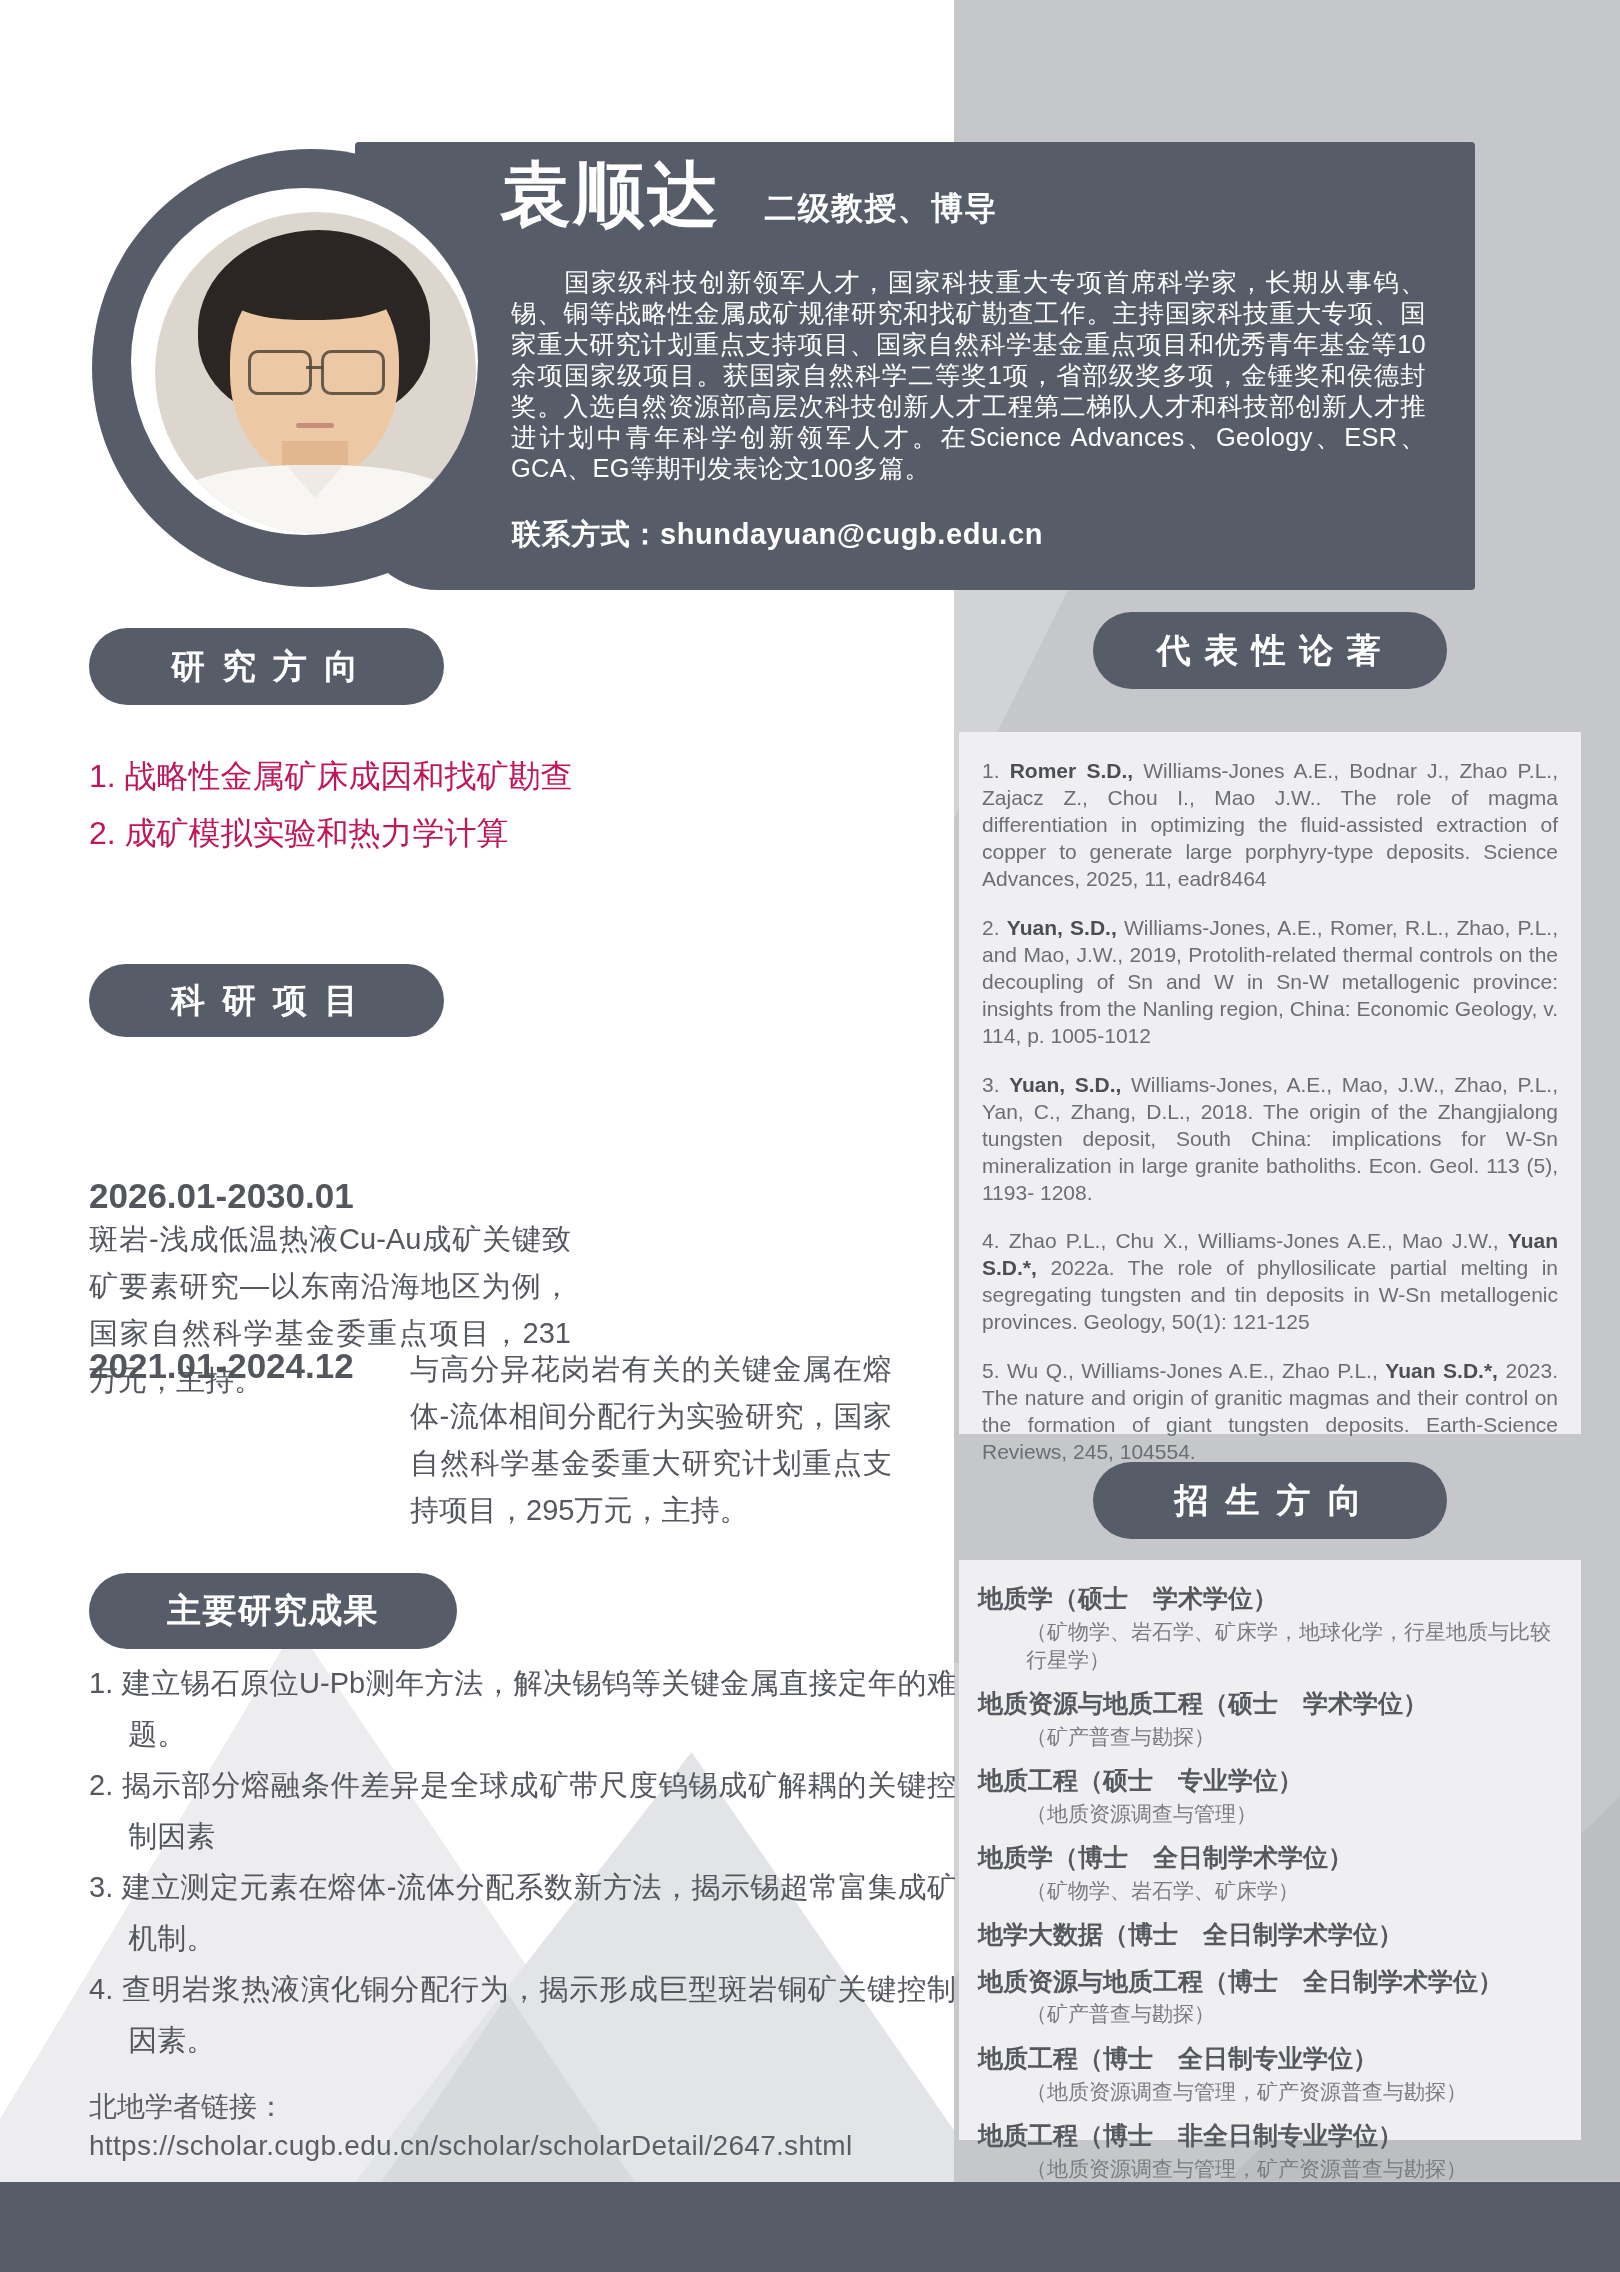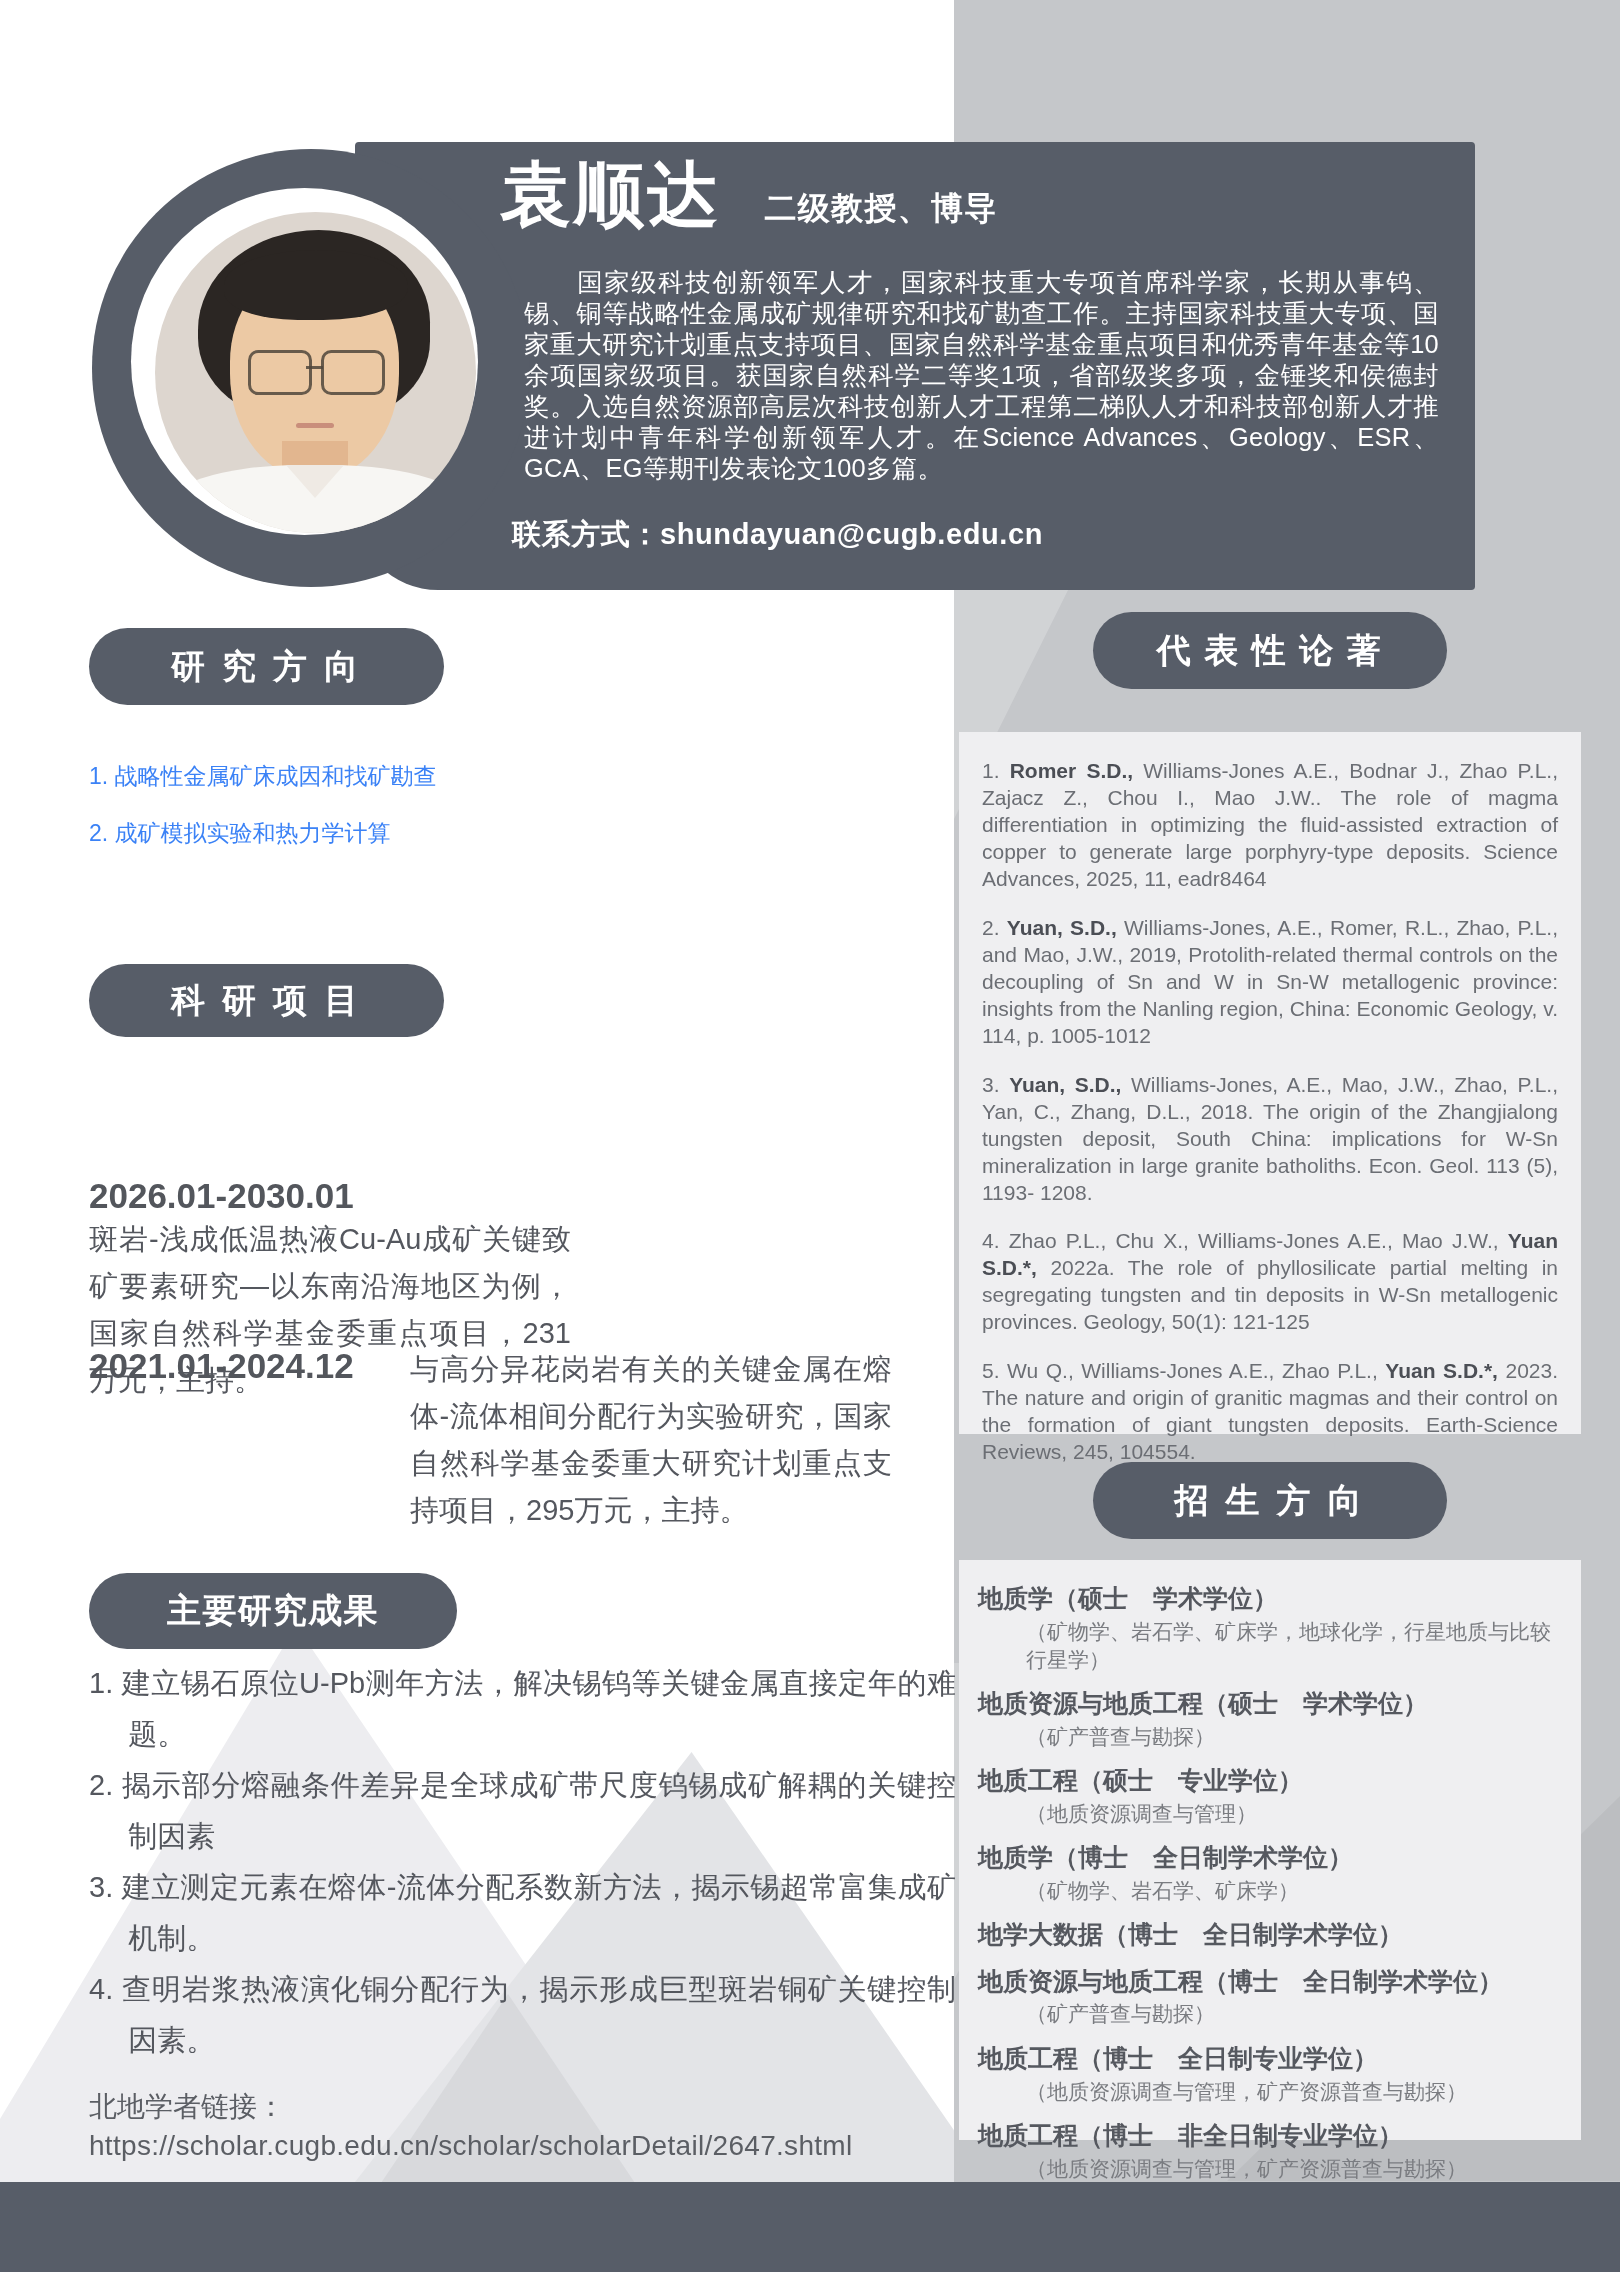--- a/index.html
+++ b/index.html
@@ -32,33 +32,33 @@
   .photo .shirt{position:absolute;left:5.1px;top:253px;width:311px;height:102px;background:#f7f6f3;border-radius:45% 45% 0 0;}
   .photo .collar{position:absolute;left:131px;top:253px;width:58px;height:33px;background:#efeae4;clip-path:polygon(0 0,50% 100%,100% 0);}
   .photo .lens{position:absolute;top:138px;width:58px;height:39px;border:3.2px solid rgba(80,70,60,0.85);border-radius:10.2px;}
   .photo .lens.l{left:93px;} .photo .lens.r{left:166px;}
   .photo .bridge{position:absolute;left:151px;top:154px;width:16.5px;height:3.2px;background:rgba(80,70,60,0.85);}
   .photo .mouth{position:absolute;left:141px;top:211px;width:38px;height:5.1px;background:#c98e7b;border-radius:3.8px;}
 
   .name-row{position:absolute;left:500px;top:159px;display:flex;align-items:baseline;gap:44px;color:#fff;}
   .name{font-size:71px;font-weight:600;letter-spacing:2.5px;line-height:1;}
   .degree{font-size:32px;font-weight:600;letter-spacing:1.3px;}
-  .bio{position:absolute;left:524px;top:267px;width:915px;color:#ffffff;font-size:25.4px;line-height:31px;text-align:justify;text-indent:2.1em;letter-spacing:0.3px;}
+  .bio{position:absolute;left:511px;top:267px;width:915px;color:#ffffff;font-size:25.4px;line-height:31px;text-align:justify;text-indent:2.1em;letter-spacing:0.3px;}
   .contact{position:absolute;left:512px;top:515px;color:#ffffff;font-size:29px;font-weight:700;letter-spacing:0.6px;}
 
   
   .badge{position:absolute;background:#575d68;color:#ffffff;display:flex;align-items:center;justify-content:center;border-radius:44px;font-size:34px;font-weight:600;white-space:nowrap;}
   .badge-directions{left:89px;top:628px;width:355px;height:77px;letter-spacing:3.8px;}
   .badge-projects{left:89px;top:964px;width:355px;height:73px;letter-spacing:3.8px;}
   .badge-achievements{left:89px;top:1573px;width:368px;height:76px;letter-spacing:1.3px;}
   .badge-publications{left:1093px;top:612px;width:354px;height:77px;letter-spacing:2.5px;font-family:Liberation Serif, serif;}
   .badge-enrollment{left:1093px;top:1462px;width:354px;height:77px;letter-spacing:3.8px;}
 
   
-  .directions-list{position:absolute;left:89px;top:748px;width:863px;color:#3b82f6;font-size:23px;line-height:57px;}
+  .directions-list{position:absolute;left:89px;top:748px;width:863px;color:#be185d;font-size:32px;line-height:57px;}
   .project-row{position:absolute;display:flex;align-items:flex-start;}
   .project-row1{left:89px;top:1176px;flex-direction:column;}
   .project-row2{left:89px;top:1346px;}
   .project-period{width:321px;font-size:35px;font-weight:700;color:#53565c;letter-spacing:0;}
   .project-desc{width:482px;font-size:29px;line-height:47px;color:#54575e;text-align:justify;}
   .achievements-list{position:absolute;left:89px;top:1658px;width:867px;color:#54575e;font-size:29px;line-height:51px;}
   .achievement-item{padding-left:1.35em;text-indent:-1.35em;text-align:justify;}
   .scholar{position:absolute;left:89px;top:2087px;width:876px;color:#5b5e64;}
   .scholar-label{font-size:28px;line-height:39px;}
   .scholar-url{font-size:28px;line-height:39px;letter-spacing:0.3px;}

